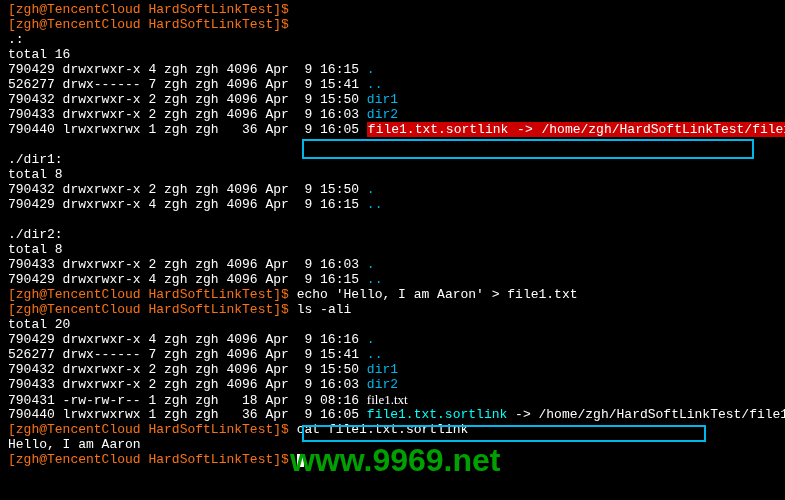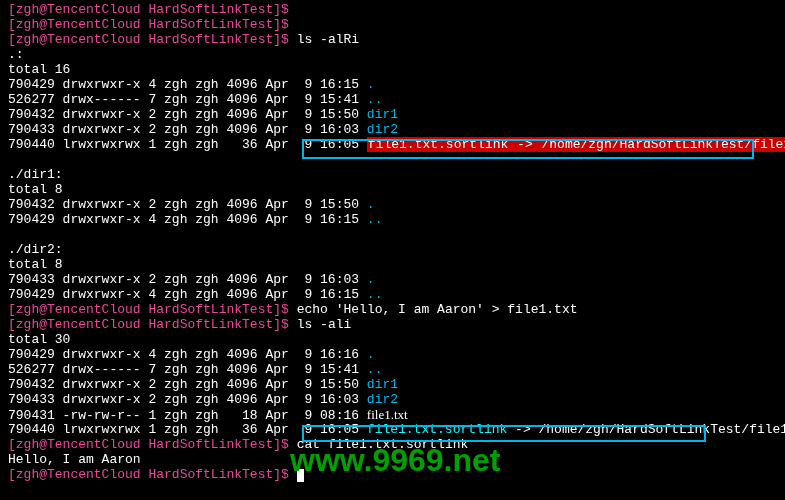--- a/index.html
+++ b/index.html
@@ -9,21 +9,21 @@
     font-family: Consolas, "Courier New", monospace;
     font-size: 13px;
     line-height: 15px;
     width: 785px;
     height: 500px;
     overflow: hidden;
     padding: 2px 0 0 8px;
     position: relative;
   }
   .line { white-space: pre; height: 15px; }
-  .prompt { color: #ec4899; }
+  .prompt { color: #f97316; }
   .dir { color: #00b7eb; }
   .file { color: #fff; font-family: Liberation Serif, serif; }
   .broken-link { color: #fff; background: #c00; padding: 0 1px; }
   .broken-target { color: #fff; background: #c00; padding: 0 1px; }
   .good-link { color: #00ffff; }
   .arrow { color: #fff; }
   .arrow-red { color: #fff; background: #c00; }
   .hl1 {
     position: absolute;
     border: 2px solid #00b7eb;
@@ -53,41 +53,40 @@
     background: #fff;
     vertical-align: text-bottom;
   }
 </style>
 </head>
 <body>
 
 <div id="terminal">
     <div class="line"><span class="prompt">[zgh@TencentCloud HardSoftLinkTest]$</span> </div>
     <div class="line"><span class="prompt">[zgh@TencentCloud HardSoftLinkTest]$</span> </div>
-    <div class="line"><span class="prompt">[zgh@TencentCloud HardSoftLinkTest]$</span> <span>ls -alRi</span></div>
     <div class="line"><span>.:</span></div>
     <div class="line"><span>total 16</span></div>
     <div class="line"><span>790429 drwxrwxr-x 4 zgh zgh 4096 Apr  9 16:15 </span><span class="dir">.</span></div>
     <div class="line"><span>526277 drwx------ 7 zgh zgh 4096 Apr  9 15:41 </span><span class="dir">..</span></div>
     <div class="line"><span>790432 drwxrwxr-x 2 zgh zgh 4096 Apr  9 15:50 </span><span class="dir">dir1</span></div>
     <div class="line"><span>790433 drwxrwxr-x 2 zgh zgh 4096 Apr  9 16:03 </span><span class="dir">dir2</span></div>
     <div class="line"><span>790440 lrwxrwxrwx 1 zgh zgh   36 Apr  9 16:05 </span><span class="broken-link">file1.txt.sortlink</span><span class="arrow-red"> -&gt; </span><span class="broken-target">/home/zgh/HardSoftLinkTest/file1.txt</span></div>
     <div class="line">&nbsp;</div>
     <div class="line"><span>./dir1:</span></div>
     <div class="line"><span>total 8</span></div>
     <div class="line"><span>790432 drwxrwxr-x 2 zgh zgh 4096 Apr  9 15:50 </span><span class="dir">.</span></div>
     <div class="line"><span>790429 drwxrwxr-x 4 zgh zgh 4096 Apr  9 16:15 </span><span class="dir">..</span></div>
     <div class="line">&nbsp;</div>
     <div class="line"><span>./dir2:</span></div>
     <div class="line"><span>total 8</span></div>
     <div class="line"><span>790433 drwxrwxr-x 2 zgh zgh 4096 Apr  9 16:03 </span><span class="dir">.</span></div>
     <div class="line"><span>790429 drwxrwxr-x 4 zgh zgh 4096 Apr  9 16:15 </span><span class="dir">..</span></div>
     <div class="line"><span class="prompt">[zgh@TencentCloud HardSoftLinkTest]$</span> <span>echo 'Hello, I am Aaron' &gt; file1.txt</span></div>
     <div class="line"><span class="prompt">[zgh@TencentCloud HardSoftLinkTest]$</span> <span>ls -ali</span></div>
-    <div class="line"><span>total 30</span></div>
+    <div class="line"><span>total 20</span></div>
     <div class="line"><span>790429 drwxrwxr-x 4 zgh zgh 4096 Apr  9 16:16 </span><span class="dir">.</span></div>
     <div class="line"><span>526277 drwx------ 7 zgh zgh 4096 Apr  9 15:41 </span><span class="dir">..</span></div>
     <div class="line"><span>790432 drwxrwxr-x 2 zgh zgh 4096 Apr  9 15:50 </span><span class="dir">dir1</span></div>
     <div class="line"><span>790433 drwxrwxr-x 2 zgh zgh 4096 Apr  9 16:03 </span><span class="dir">dir2</span></div>
     <div class="line"><span>790431 -rw-rw-r-- 1 zgh zgh   18 Apr  9 08:16 </span><span class="file">file1.txt</span></div>
     <div class="line"><span>790440 lrwxrwxrwx 1 zgh zgh   36 Apr  9 16:05 </span><span class="good-link">file1.txt.sortlink</span><span class="arrow"> -&gt; </span><span>/home/zgh/HardSoftLinkTest/file1.txt</span></div>
     <div class="line"><span class="prompt">[zgh@TencentCloud HardSoftLinkTest]$</span> <span>cat file1.txt.sortlink</span></div>
     <div class="line"><span>Hello, I am Aaron</span></div>
     <div class="line"><span class="prompt">[zgh@TencentCloud HardSoftLinkTest]$</span> <span class="cursor"></span></div>
   </div>

